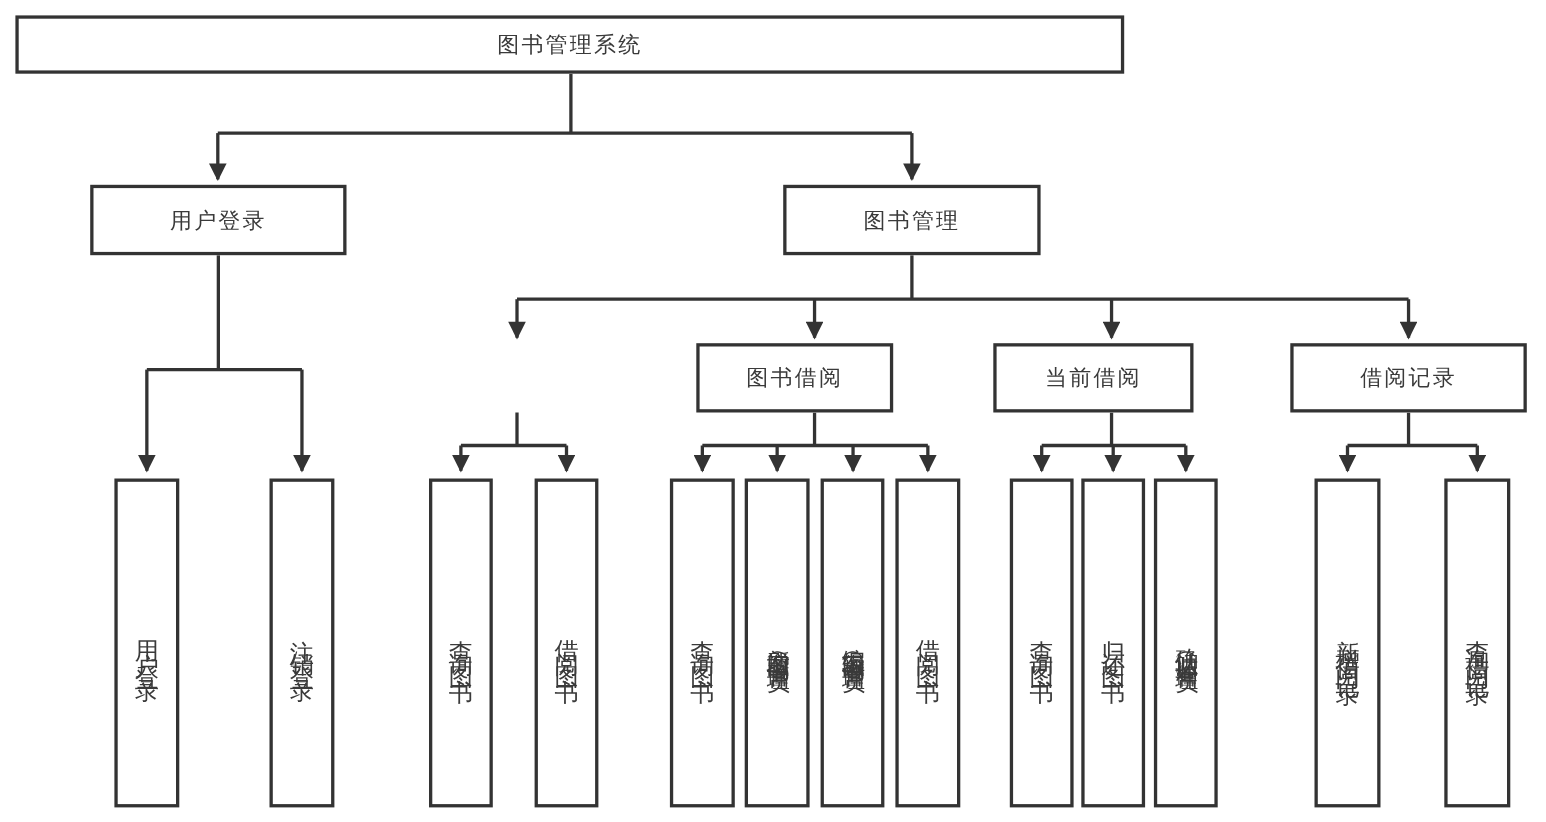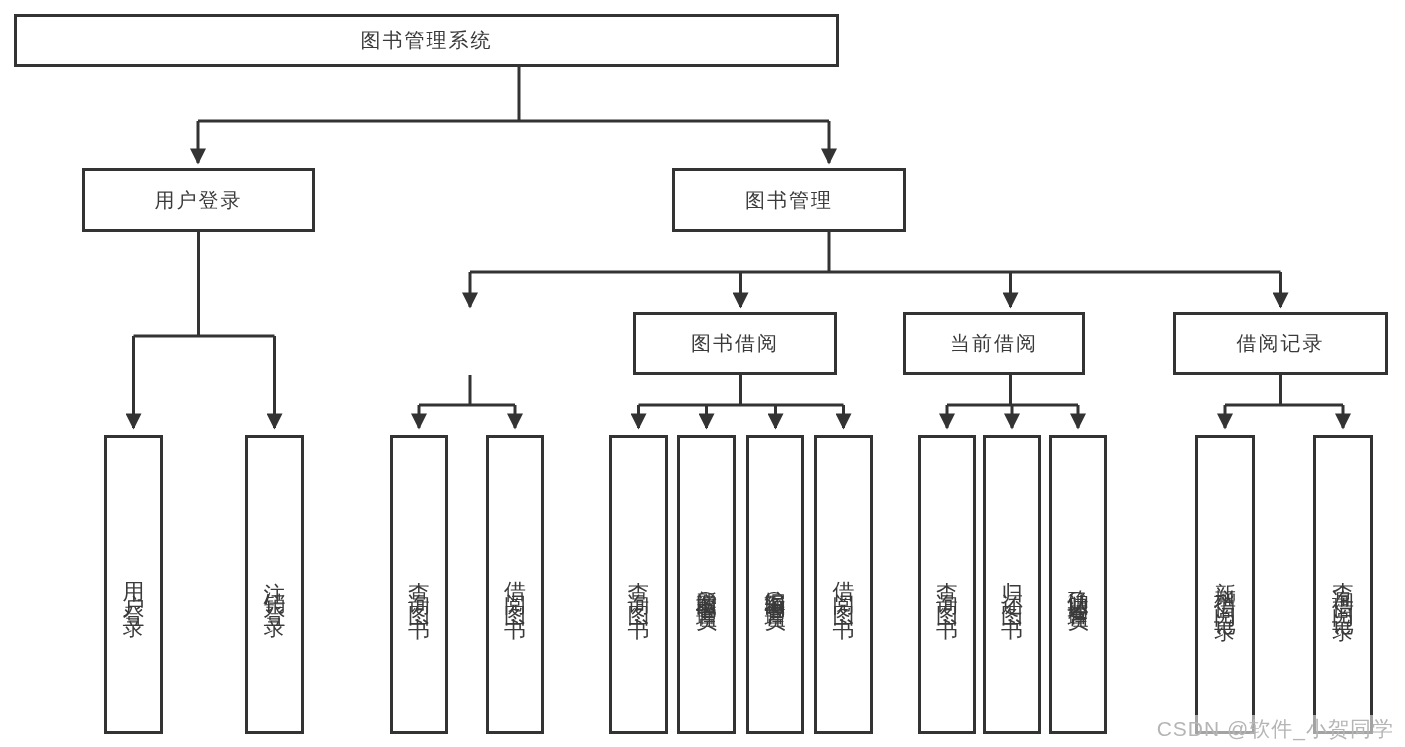--- a/index.html
+++ b/index.html
@@ -99,26 +99,26 @@
     <path d="M947 405 V428" marker-end="url(#arw)"></path>
     <path d="M1012 405 V428" marker-end="url(#arw)"></path>
     <path d="M1078 405 V428" marker-end="url(#arw)"></path>
 
     <path d="M1280.5 375 V405"></path>
     <path d="M1225 405 H1343"></path>
     <path d="M1225 405 V428" marker-end="url(#arw)"></path>
     <path d="M1343 405 V428" marker-end="url(#arw)"></path>
   </svg>
 
-  <div class="box" style="left:14px;top:14px;width:825px;height:53px">图书管理系统</div>
+  <div class="box" style="left:14px;top:14px;width:1008px;height:53px">图书管理系统</div>
 
   <div class="box" style="left:82px;top:168px;width:233px;height:64px">用户登录</div>
-  <div class="box" style="left:672px;top:168px;width:234px;height:64px">图书管理</div>
+  <div class="box" style="left:712px;top:168px;width:234px;height:64px">图书管理</div>
 
-  <div class="box" style="left:633px;top:312px;width:204px;height:63px">图书借阅</div>
+  <div class="box" style="left:633px;top:312px;width:179px;height:63px">图书借阅</div>
   <div class="box" style="left:903px;top:312px;width:182px;height:63px">当前借阅</div>
   <div class="box" style="left:1173px;top:312px;width:215px;height:63px">借阅记录</div>
 
   <div class="box leaf" style="left:104px;width:59px">用户登录</div>
   <div class="box leaf" style="left:245px;width:59px">注销登录</div>
 
   <div class="box leaf" style="left:390px;width:58px">查询图书</div>
   <div class="box leaf" style="left:486px;width:58px">借阅图书</div>
 
   <div class="box leaf" style="left:609px;width:59px">查询图书</div>
@@ -126,14 +126,13 @@
   <div class="box leaf sp-tight" style="left:746px;width:58px">编辑图书（管理员）</div>
   <div class="box leaf" style="left:814px;width:59px">借阅图书</div>
 
   <div class="box leaf" style="left:918px;width:58px">查询图书</div>
   <div class="box leaf" style="left:983px;width:58px">归还图书</div>
   <div class="box leaf sp-tight" style="left:1049px;width:58px">确认归还（管理员）</div>
 
   <div class="box leaf sp-med" style="left:1195px;width:60px">新增借阅记录</div>
   <div class="box leaf sp-med" style="left:1313px;width:60px">查询借阅记录</div>
 
-  <div class="watermark">CSDN @软件_小贺同学</div>
 </div>
 
 </body></html>

